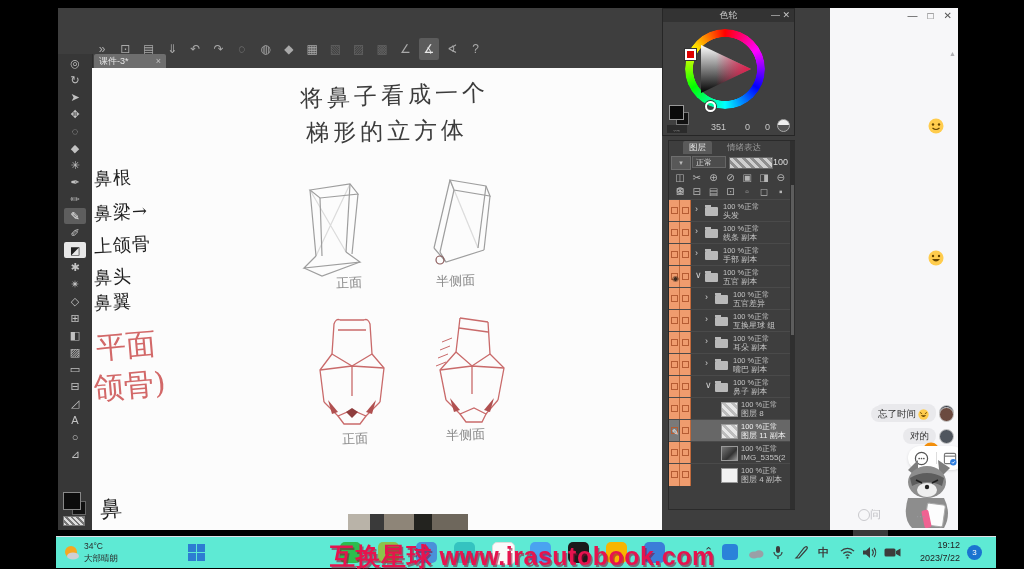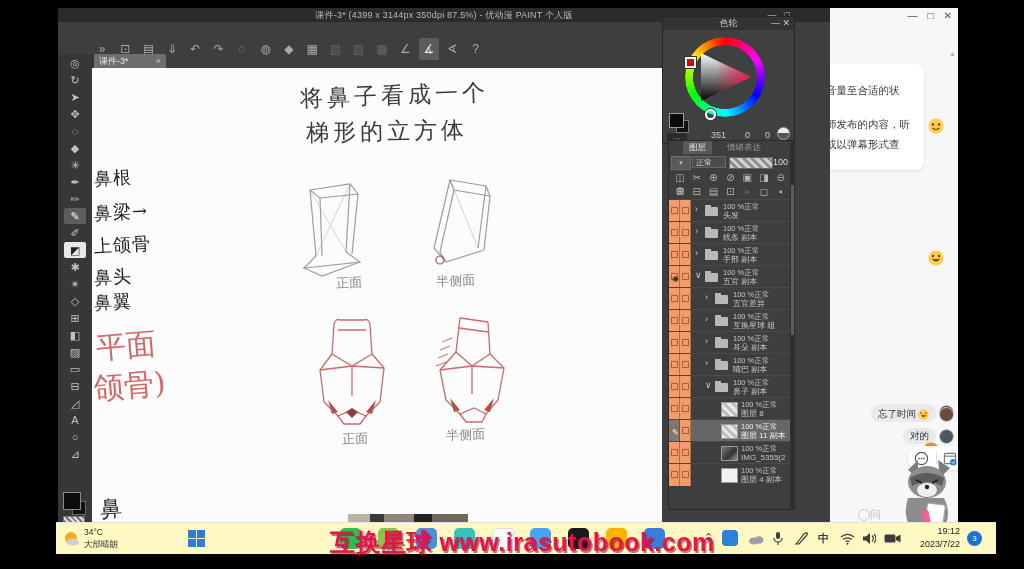--- a/index.html
+++ b/index.html
@@ -35,21 +35,21 @@
   .canvas{left:34px;top:60px;width:570px;height:462px;background:#fcfcfc;overflow:hidden;}
   .hw{font-family:"DejaVu Serif",serif;color:#3c3c3c;}
   .head1{left:208px;top:12px;font-size:23px;letter-spacing:4px;transform:rotate(-2deg);}
   .head2{left:214px;top:48px;font-size:23px;letter-spacing:4px;transform:rotate(-1deg);}
   .slab{left:2px;color:#1e1e1e;font-size:18px;letter-spacing:1px;transform:rotate(-3deg);white-space:nowrap;}
   .rnote{color:#d26868;transform:rotate(-5deg);font-size:30px;}
   .cap{color:#8a8a8a;font-size:13px;transform:rotate(-2deg);}
   .photo{left:256px;top:446px;width:120px;height:16px;
          background:linear-gradient(90deg,#b9b3a8 0 18%,#3a3a3a 18% 30%,#8e8578 30% 55%,#23231f 55% 70%,#6e675c 70% 100%);}
   
-  .cw{left:662px;top:16px;width:133px;height:128px;background:#404040;border:1px solid #262626;box-sizing:border-box;}
+  .cw{left:662px;top:8px;width:133px;height:128px;background:#404040;border:1px solid #262626;box-sizing:border-box;}
   .cwtitle{left:0;top:0;width:100%;height:13px;background:#333;color:#cbcbcb;font-size:9px;line-height:13px;text-align:center;}
   .cwtc{right:4px;top:0;font-size:9px;color:#c6c6c6;line-height:13px;}
   .ring{left:22px;top:20px;width:80px;height:80px;border-radius:50%;
         background:conic-gradient(#f00,#f0f,#00f,#0ff,#0f0,#ff0,#f00);
         -webkit-mask:radial-gradient(circle,transparent 56%,#000 57%);
         mask:radial-gradient(circle,transparent 56%,#000 57%);}
   .tri{left:38px;top:36px;width:50px;height:48px;clip-path:polygon(0 0,100% 50%,0 100%);
        background:linear-gradient(to right,rgba(232,24,74,0) 30%,#e8184a),linear-gradient(#fff,#000);}
   .ringsel{left:22px;top:40px;width:7px;height:7px;border:2px solid #fff;background:#d00;box-shadow:0 0 0 1px #333;}
   .trisel{left:42px;top:92px;width:7px;height:7px;border:2px solid #fff;border-radius:50%;box-shadow:0 0 0 1px #333;}
@@ -99,39 +99,38 @@
   .upar{right:2px;top:42px;color:#b0b0b4;font-size:7px;}
   .card{left:-8px;top:56px;width:102px;height:106px;background:#fff;border-radius:8px;box-shadow:0 1px 3px rgba(0,0,0,.10);}
   .cline{position:absolute;left:4px;color:#3a3a3a;font-size:10.5px;white-space:nowrap;}
   .bub{position:absolute;right:4px;height:16px;display:flex;align-items:center;}
   .pill{background:#e9e9ec;border-radius:9px;height:16px;line-height:16px;font-size:9.5px;color:#333;padding:0 7px;white-space:nowrap;display:flex;align-items:center;gap:2px;}
   .avat{width:15px;height:15px;border-radius:50%;margin-left:3px;border:1px solid #ccc;box-sizing:border-box;}
   .actpill{right:-6px;top:438px;width:56px;height:24px;background:#fff;border-radius:12px;box-shadow:0 1px 3px rgba(0,0,0,.12);display:flex;align-items:center;justify-content:space-evenly;}
   .ask{left:40px;bottom:8px;color:#bdbdc2;font-size:11px;}
   .dots{left:86px;bottom:8px;color:#9a9a9e;font-size:10px;}
   
-  .tb{left:56px;top:522px;width:940px;height:31px;background:#fef9c3;border-top:1px solid #e2e1e8;}
+  .tb{left:56px;top:536px;width:940px;height:31px;background:#5eead4;border-top:1px solid #e2e1e8;}
   .wtxt{left:28px;top:3px;color:#2b2b2b;font-size:8.5px;line-height:12px;}
   .start{left:132px;top:7px;width:17px;height:17px;}
   .start i{position:absolute;width:8px;height:8px;background:#2d7dd2;}
   .srch{left:160px;top:4px;width:112px;height:22px;background:#fff;border:1px solid #dddce2;border-radius:11px;
         color:#5a5a5a;font-size:10px;line-height:22px;padding-left:10px;box-sizing:border-box;}
   .appico{top:5px;width:21px;height:21px;border-radius:5px;}
   .wm{left:274px;top:3px;font-size:25px;font-weight:bold;color:#e6134e;letter-spacing:.5px;
       text-shadow:1.5px 1.5px 0 rgba(140,10,48,.55);white-space:nowrap;}
   .tray{top:8px;color:#3c3c3c;font-size:11px;}
   .clock{right:36px;top:2px;text-align:right;color:#222;font-size:9px;line-height:13px;}
   .badge{right:14px;top:8px;width:15px;height:15px;border-radius:50%;background:#1a73d0;color:#fff;font-size:8px;line-height:15px;text-align:center;}
   svg{display:block;}
 </style>
 </head>
 <body>
 
 <div class="ab paint">
-  <div class="ab ptitle">课件-3* (4399 x 3144px 350dpi 87.5%)  - 优动漫 PAINT 个人版</div>
   <div class="ab pctrl">
     <span>—</span><span>□</span>
   </div>
 
 
   <div class="ab cmdbar">
     <span class="ci">»</span>
     <span class="ci">⊡</span>
     <span class="ci">▤</span>
     <span class="ci">⇓</span>
@@ -461,25 +460,20 @@
       <i></i>
     </div>
 </div>
 
 <div class="ab chat">
   <div class="ab cctrl">
     <span>—</span><span>□</span><span>✕</span>
   </div>
   <div class="ab upar">▲</div>
 
-  <div class="ab card">
-    <div class="cline" style="top:20px">音量至合适的状</div>
-    <div class="cline" style="top:54px">师发布的内容，听</div>
-    <div class="cline" style="top:74px">或以弹幕形式查</div>
-  </div>
 
   <svg class="ab" style="left:98px;top:110px" width="16" height="16" viewBox="0 0 16 16">
     <circle cx="8" cy="8" r="7.5" fill="#ffcc4d"></circle>
       <circle cx="5" cy="6.5" r="1.2" fill="#664500"></circle>
     <circle cx="11" cy="6.5" r="1.2" fill="#664500"></circle>
       <path d="M4.5,10 Q8,13 11.5,10" stroke="#664500" stroke-width="1.2" fill="none"></path>
   </svg>
   <svg class="ab" style="left:98px;top:242px" width="16" height="16" viewBox="0 0 16 16">
     <circle cx="8" cy="8" r="7.5" fill="#ffcc4d"></circle>
       <circle cx="5" cy="6" r="1.2" fill="#664500"></circle>

